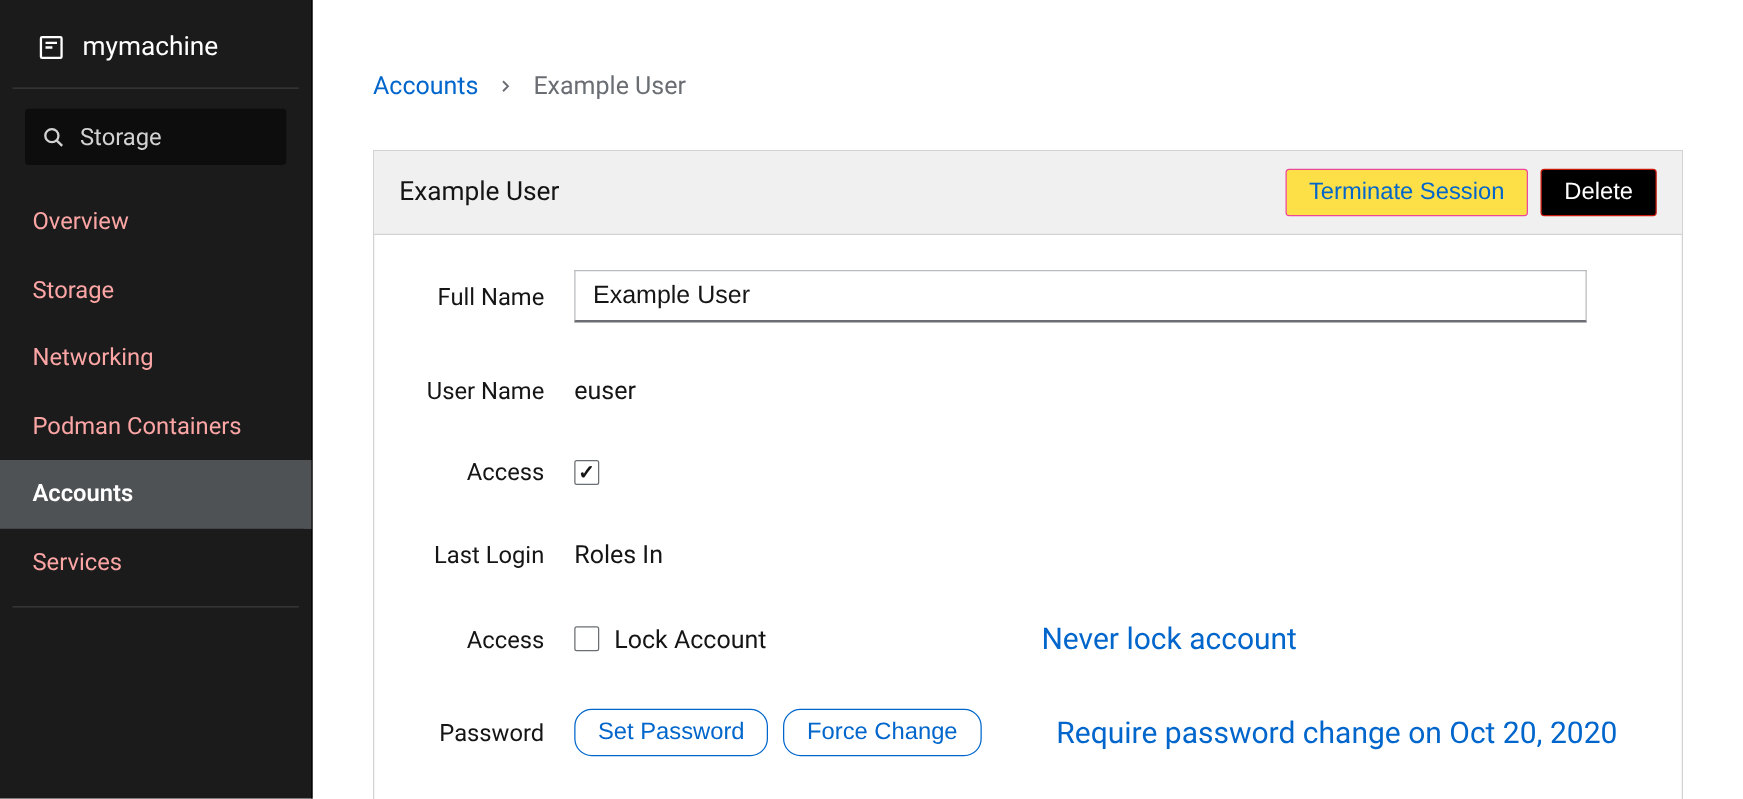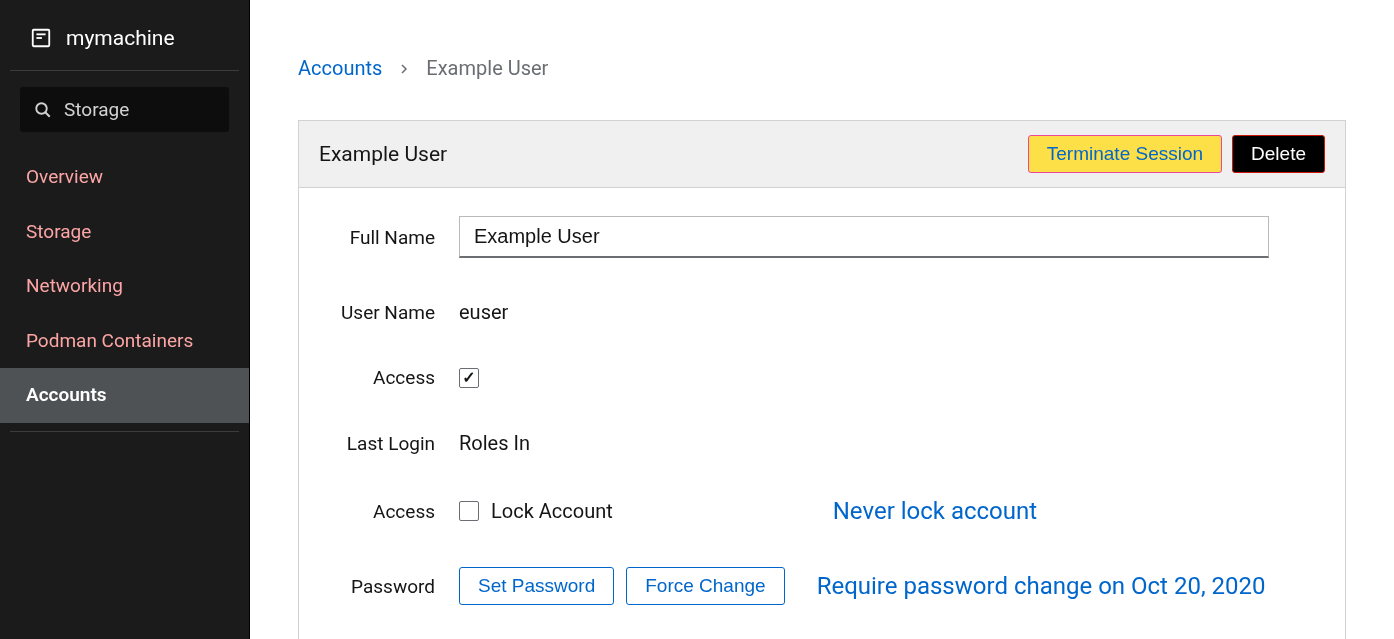--- a/index.html
+++ b/index.html
@@ -197,21 +197,21 @@
   }
   .link-text {
     color: #0066cc;
     font-size: 24px;
     cursor: pointer;
     margin-left: 220px;
   }
   .btn-secondary {
     font-size: 19px;
     padding: 7px 18px;
-    border-radius: 3px;
+    border-radius: 14px;
     cursor: pointer;
     background: #fff;
     border: 1px solid #0066cc;
     color: #0066cc;
   }
 </style>
 </head>
 <body>
 
 <div class="sidebar">
@@ -235,20 +235,21 @@
     </span>
     <span class="search-placeholder">Storage</span>
   </div>
 
   <nav class="nav">
     <div class="nav-item">Overview</div>
     <div class="nav-item">Storage</div>
     <div class="nav-item">Networking</div>
     <div class="nav-item">Podman Containers</div>
     <div class="nav-item active">Accounts</div>
+    <div class="nav-item">Services</div>
     <div class="nav-divider"></div>
   </nav>
 </div>
 
 <div class="main">
   <div class="breadcrumb">
     <span class="link">Accounts</span>
     <span class="sep">
       <svg viewBox="0 0 24 24" width="12" height="12" fill="none" stroke="#6a6e73" stroke-width="3">
         <polyline points="8,4 16,12 8,20"></polyline>
@@ -307,19 +308,19 @@
         </div>
       </div>
 
       <div class="form-row" style="margin-bottom:0">
         <div class="form-label">Password</div>
         <div class="form-control">
           <button class="btn-secondary">Set Password</button>
           <button class="btn-secondary">Force Change</button>
         </div>
         <div class="extra-col">
-          <span class="link-text" style="margin-left:32px">Require password change on Oct 20, 2020</span>
+          <span class="link-text" style="margin-left:60px">Require password change on Oct 20, 2020</span>
         </div>
       </div>
 
     </div>
   </div>
 </div>
 
 </body></html>

